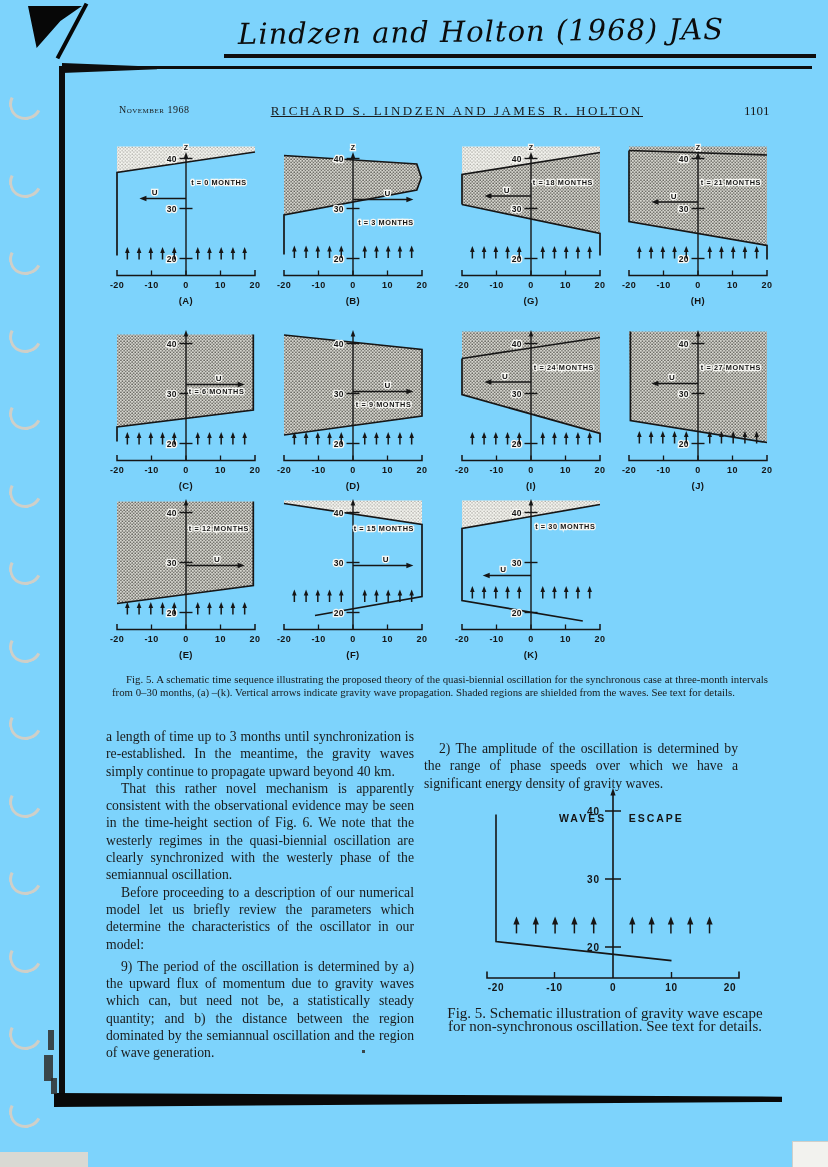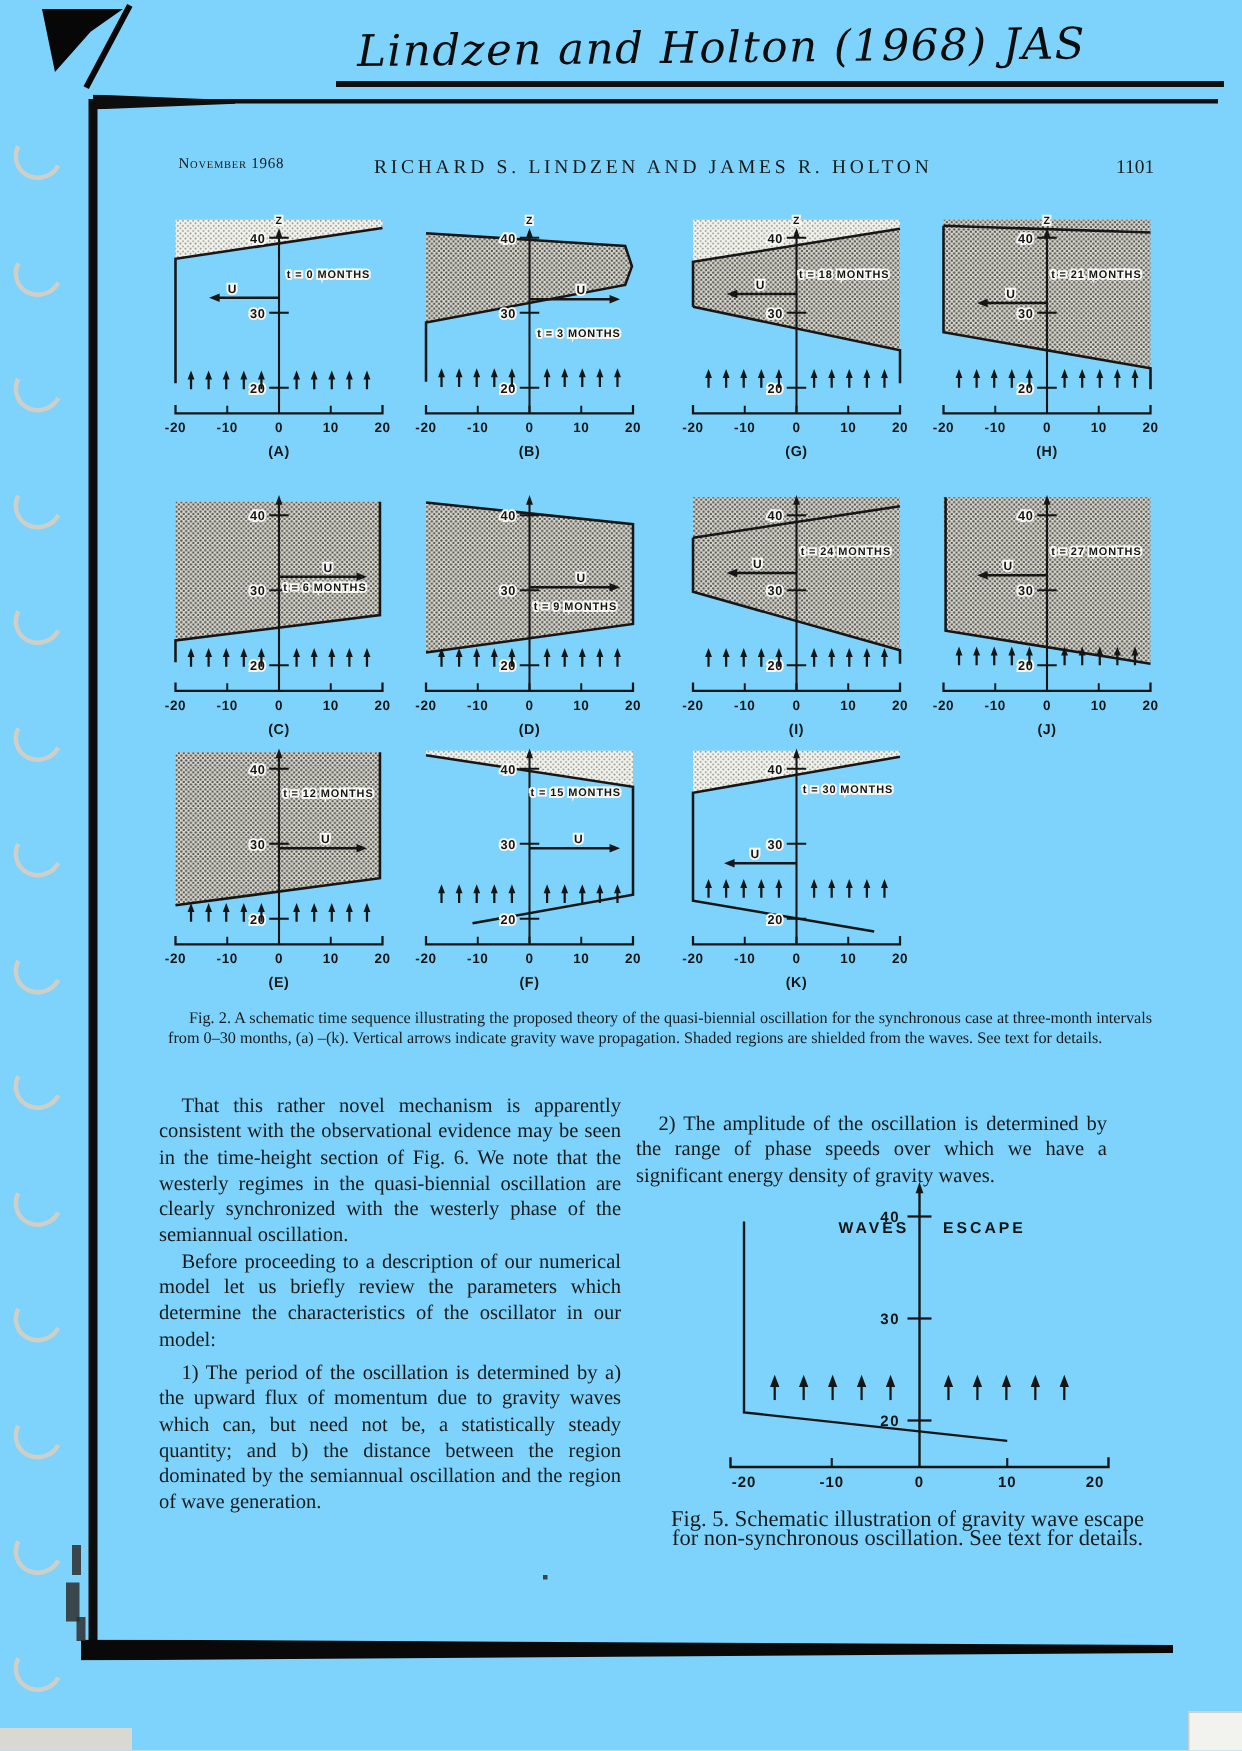--- a/index.html
+++ b/index.html
@@ -25,22 +25,22 @@
   .corner-strip{position:absolute;left:0;top:1152px;width:88px;height:15px;background:#d9d9d3;}
   .corner-box{position:absolute;left:792px;top:1141px;width:36px;height:26px;background:#f2f2ee;
         border:1px solid #cfcfca;}
   
   .handwriting{position:absolute;left:238px;top:14px;width:580px;font-family:"DejaVu Serif",serif;
         font-style:italic;font-size:29px;letter-spacing:1px;color:#0c0c0c;transform:rotate(-0.6deg);
         white-space:nowrap;}
   
   .hdr-issue{position:absolute;left:119px;top:104px;font-size:10px;font-variant:small-caps;
         letter-spacing:.5px;}
-  .hdr-authors{position:absolute;left:228px;top:103px;width:415px;text-align:center;font-size:13px;
-        letter-spacing:2.5px;white-space:nowrap;}
+  .hdr-authors{position:absolute;left:228px;top:103px;width:415px;text-align:right;font-size:13px;
+        letter-spacing:2.5px;white-space:nowrap;text-decoration:underline;}
   .hdr-page{position:absolute;left:744px;top:103px;font-size:13px;}
   
   .panel{position:absolute;width:166px;height:178px;}
   .fig5wrap{position:absolute;left:468px;top:780px;width:292px;height:224px;}
   
   .cap4{position:absolute;left:112px;top:673px;width:656px;font-size:10.8px;line-height:13.4px;
         text-align:justify;text-indent:14px;}
   .cap5{position:absolute;left:437px;top:1007px;width:336px;font-size:15px;line-height:13.4px;
         text-align:center;}
   .col{position:absolute;top:728px;font-size:13.7px;line-height:17.3px;text-align:justify;}
@@ -733,26 +733,27 @@
           <line x1="140.65" y1="108.5" x2="140.65" y2="101.5" stroke="#161616" stroke-width="1.5"></line>
           <polygon points="140.65,96 138.35,102 142.95000000000002,102" fill="#161616"></polygon>
           <line x1="82" y1="85.5" x2="37.699999999999996" y2="85.5" stroke="#161616" stroke-width="1.6"></line>
           <polygon points="33.699999999999996,85.5 40.699999999999996,82.7 40.699999999999996,88.3" fill="#161616"></polygon>
           <text x="54.4" y="82.0" font-family="Liberation Sans, sans-serif" font-weight="bold" font-size="8" text-anchor="middle" fill="#141414" letter-spacing="0.4" stroke="#f6f6f2" stroke-width="2.6" paint-order="stroke">U</text>
           <text x="86.14" y="38.8" font-family="Liberation Sans, sans-serif" font-weight="bold" font-size="7.3" text-anchor="start" fill="#141414" letter-spacing="0.6" stroke="#f6f6f2" stroke-width="2.6" paint-order="stroke">t = 30 MONTHS</text>
           <text x="82" y="168" font-family="Liberation Sans, sans-serif" font-weight="bold" font-size="9.5" text-anchor="middle" fill="#141414" letter-spacing="0.4">(K)</text>
         </svg></div>
     </div>
 
-  <div class="cap4">Fig. 2. A schematic time sequence illustrating the proposed theory of the quasi-biennial oscillation for the synchronous case at three-month intervals from 0–30 months, (a) –(k). Vertical arrows indicate gravity wave propagation. Shaded regions are shielded from the waves. See text for details.</div>
+  <div class="cap4">Fig. 5. A schematic time sequence illustrating the proposed theory of the quasi-biennial oscillation for the synchronous case at three-month intervals from 0–30 months, (a) –(k). Vertical arrows indicate gravity wave propagation. Shaded regions are shielded from the waves. See text for details.</div>
 
   <div class="col col-left">
+    <p class="noindent">a length of time up to 3 months until synchronization is re-established. In the meantime, the gravity waves simply continue to propagate upward beyond 40 km.</p>
     <p>That this rather novel mechanism is apparently consistent with the observational evidence may be seen in the time-height section of Fig. 6. We note that the westerly regimes in the quasi-biennial oscillation are clearly synchronized with the westerly phase of the semiannual oscillation.</p>
     <p>Before proceeding to a description of our numerical model let us briefly review the parameters which determine the characteristics of the oscillator in our model:</p>
-    <p class="item">1) The period of the oscillation is determined by a) the upward flux of momentum due to gravity waves which can, but need not be, a statistically steady quantity; and b) the distance between the region dominated by the semiannual oscillation and the region of wave generation.</p>
+    <p class="item">9) The period of the oscillation is determined by a) the upward flux of momentum due to gravity waves which can, but need not be, a statistically steady quantity; and b) the distance between the region dominated by the semiannual oscillation and the region of wave generation.</p>
   </div>
   <div class="col col-right">
     <p class="item" style="margin-top:0;">2) The amplitude of the oscillation is determined by the range of phase speeds over which we have a significant energy density of gravity waves.</p>
   </div>
 
   <div class="fig5wrap" id="fig5"><svg width="292" height="224" viewBox="0 0 292 224">
         <polyline points="28.0,34.4 28.0,161.6 203.5,180.6" fill="none" stroke="#161616" stroke-width="1.6"></polyline>
         <line x1="145" y1="14" x2="145" y2="198" stroke="#161616" stroke-width="1.6"></line>
         <polygon points="145,8 142.4,15.5 147.6,15.5" fill="#161616"></polygon>
         <line x1="137" y1="167.0" x2="153" y2="167.0" stroke="#161616" stroke-width="1.5"></line>

